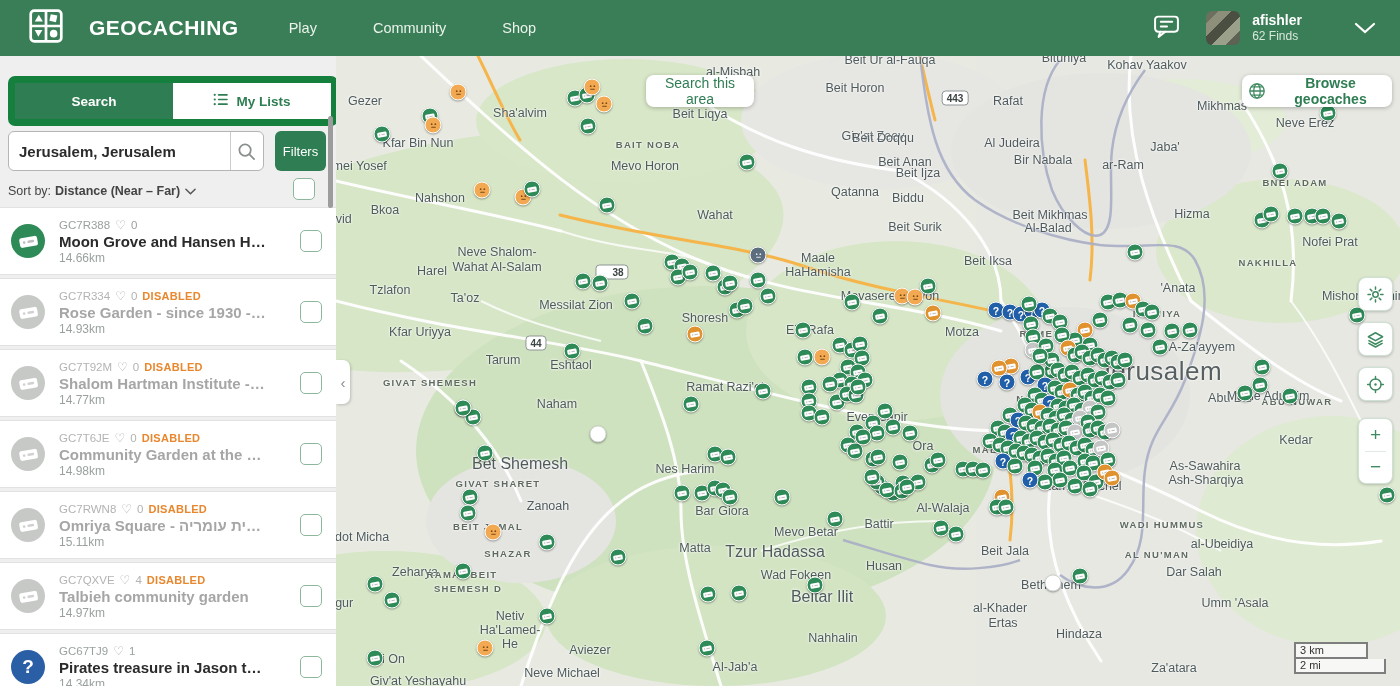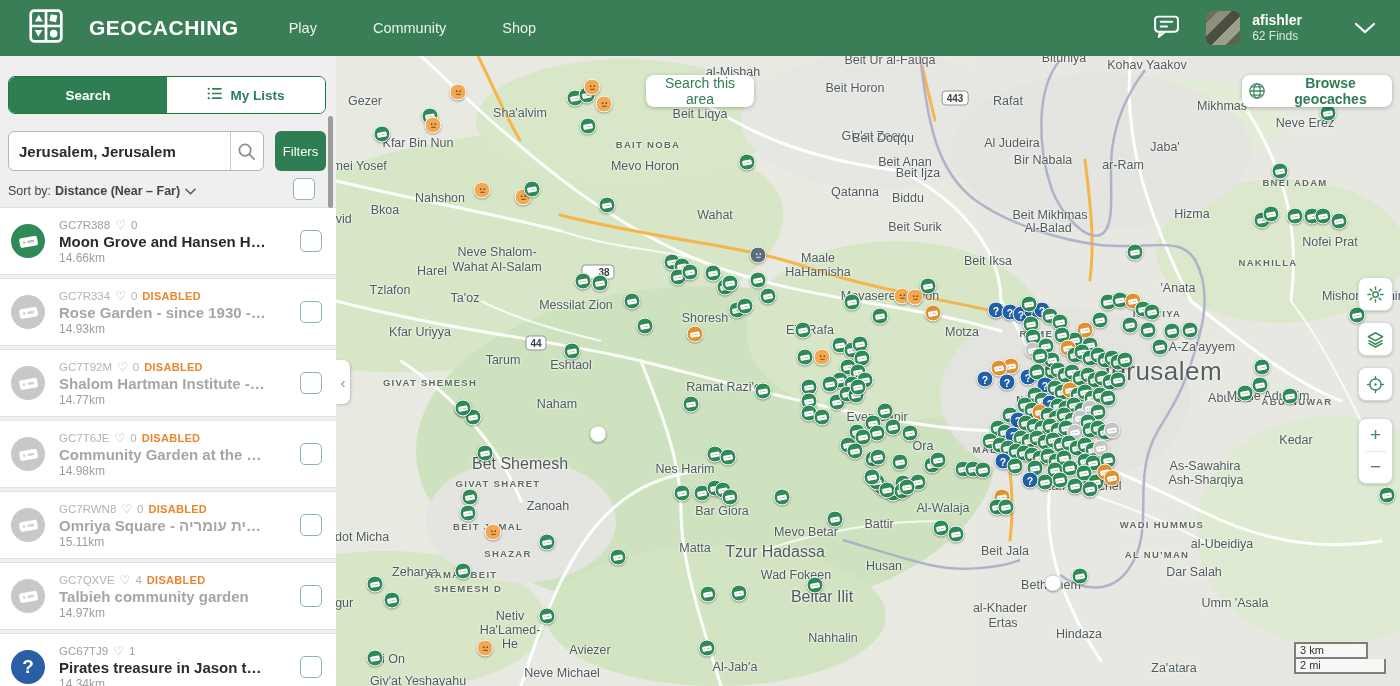--- a/index.html
+++ b/index.html
@@ -13,21 +13,21 @@
   .hnav span{color:#eaf3ec;font-size:14.5px;cursor:pointer;}
   .hdr-right{position:absolute;right:24px;top:0;height:56px;display:flex;align-items:center;gap:26px;}
   .avatar{width:34px;height:34px;border-radius:6px;
     background:linear-gradient(135deg,#6b705f 0 18%,#8d8f7a 18% 38%,#4a4f42 38% 58%,#9aa08a 58% 78%,#5d6253 78%);}
   .uinfo{line-height:1.25;margin-left:-14px;}
   .uname{color:#fff;font-size:14px;font-weight:bold;}
   .ufinds{color:#d9e8dd;font-size:12px;}
   .hdr-chev{margin-left:26px;display:flex;align-items:center;}
   
   .side{position:absolute;left:0;top:56px;width:336px;height:630px;background:#efefef;z-index:15;overflow:hidden;}
-  .tabs{position:absolute;left:8px;top:20px;width:316px;height:36px;border:1px solid #15803d;border-radius:7px;display:flex;overflow:hidden;background:#fff;}
+  .tabs{position:absolute;left:8px;top:20px;width:316px;height:36px;border:7px solid #15803d;border-radius:7px;display:flex;overflow:hidden;background:#fff;}
   .tab{flex:1;display:flex;align-items:center;justify-content:center;font-size:13.5px;font-weight:bold;gap:8px;cursor:pointer;}
   .tab-active{background:#2f7d53;color:#fff;}
   .tab-idle{color:#2f7d53;background:#fff;}
   .srch-row{position:absolute;left:8px;top:75px;width:320px;height:40px;display:flex;}
   .srch-box{width:254px;height:38px;border:1px solid #b5b5b5;border-radius:6px;background:#fff;display:flex;align-items:center;overflow:hidden;}
   .srch-input{border:0;outline:0;flex:1;height:100%;padding:0 10px;font-size:15px;font-weight:bold;color:#2b2b2b;font-family:"Liberation Sans",sans-serif;background:transparent;}
   .srch-sep{width:1px;height:100%;background:#ccc;}
   .srch-mag{width:40px;display:flex;align-items:center;justify-content:center;cursor:pointer;}
   .filters-btn{margin-left:11px;width:51px;height:40px;background:#2f7d53;color:#fff;border:0;border-radius:6px;font-size:13px;font-family:"Liberation Sans",sans-serif;cursor:pointer;}
   .sort-row{position:absolute;left:8px;top:124px;width:320px;height:22px;font-size:12.5px;color:#444;display:flex;align-items:center;}
@@ -546,21 +546,21 @@
       <span class="ml" style="left: 474px; top: 274px;">Ein Rafa</span>
       <span class="ml" style="left: 554px; top: 240px;">Mevaseret Tziyon</span>
       <span class="ml" style="left: 482px; top: 202px;">Maale</span>
       <span class="ml" style="left: 482px; top: 216px;">HaHamisha</span>
       <span class="ml" style="left: 626px; top: 276px;">Motza</span>
       <span class="ml ml-c" style="left: 709px; top: 277px;">ROMEMA</span>
       <span class="ml ml-c" style="left: 712px; top: 342px;">NACHLAOT</span>
       <span class="ml ml-c" style="left: 744px; top: 370px;">BAKA</span>
       <span class="shield" style="left: 619px; top: 42px;">443</span>
       <span class="shield" style="left: 200px; top: 287px;">44</span>
-      <span class="shield" style="left: 262px; top: 216px; padding-left: 16px;">38</span>
+      <span class="shield" style="left: 276px; top: 216px; padding-left: 16px;">38</span>
       <div class="mk mk-g" style="left: 46px; top: 78px;">
         <svg viewBox="0 0 14 10" width="11" height="8">
           <g transform="rotate(-10 7 5)">
             <rect x="1" y="2" width="12" height="6.5" rx="1.6" fill="#ffffff"></rect>
             <circle cx="4" cy="5.2" r="0.9" fill="rgba(0,0,0,0.25)"></circle>
             <rect x="6.2" y="4.4" width="4.6" height="1.6" rx="0.8" fill="rgba(0,0,0,0.25)"></rect>
           </g>
         </svg>
       </div>
       <div class="mk mk-g" style="left: 94px; top: 60px;">

